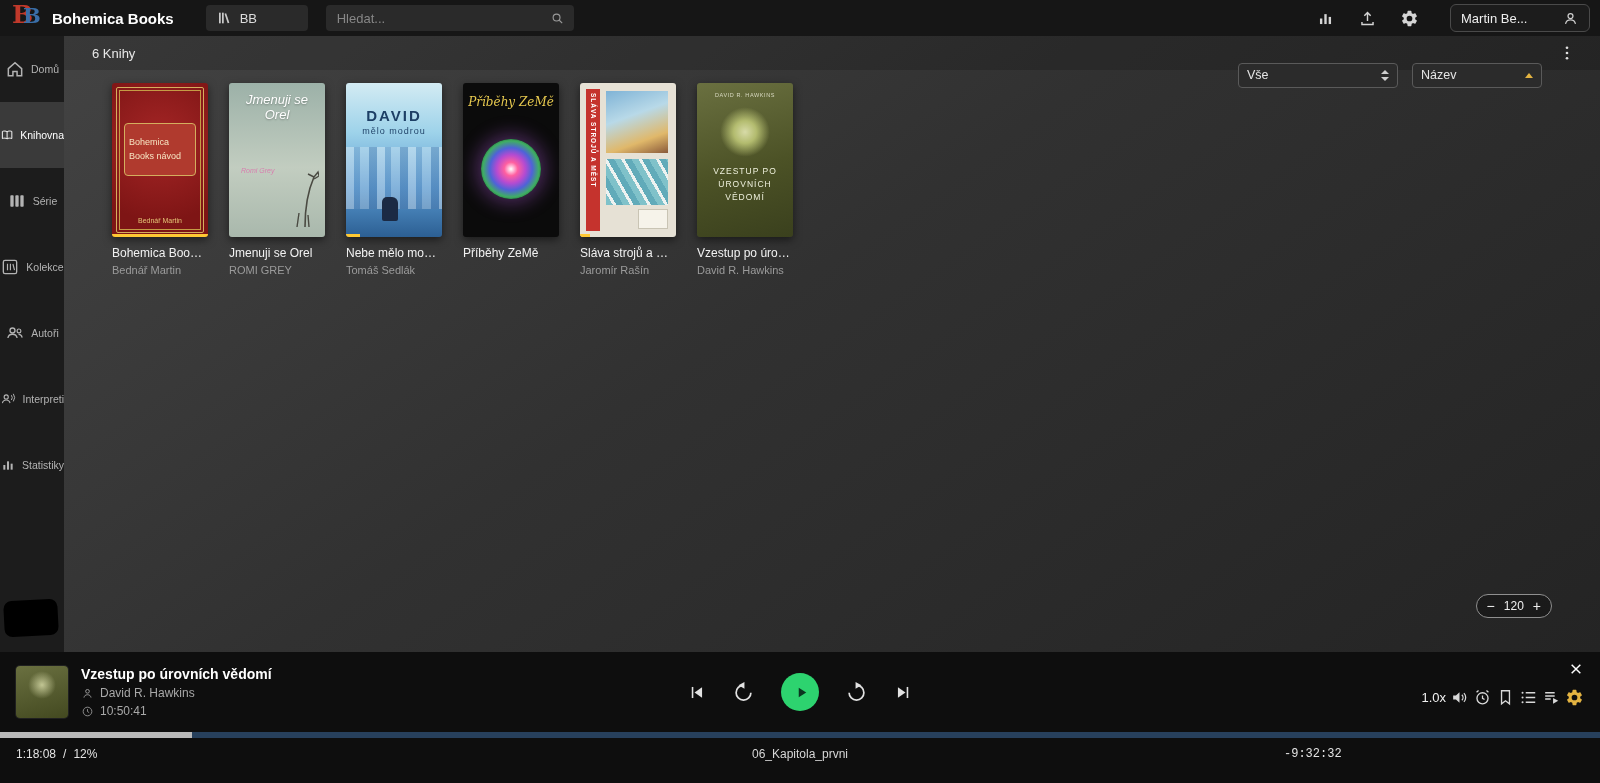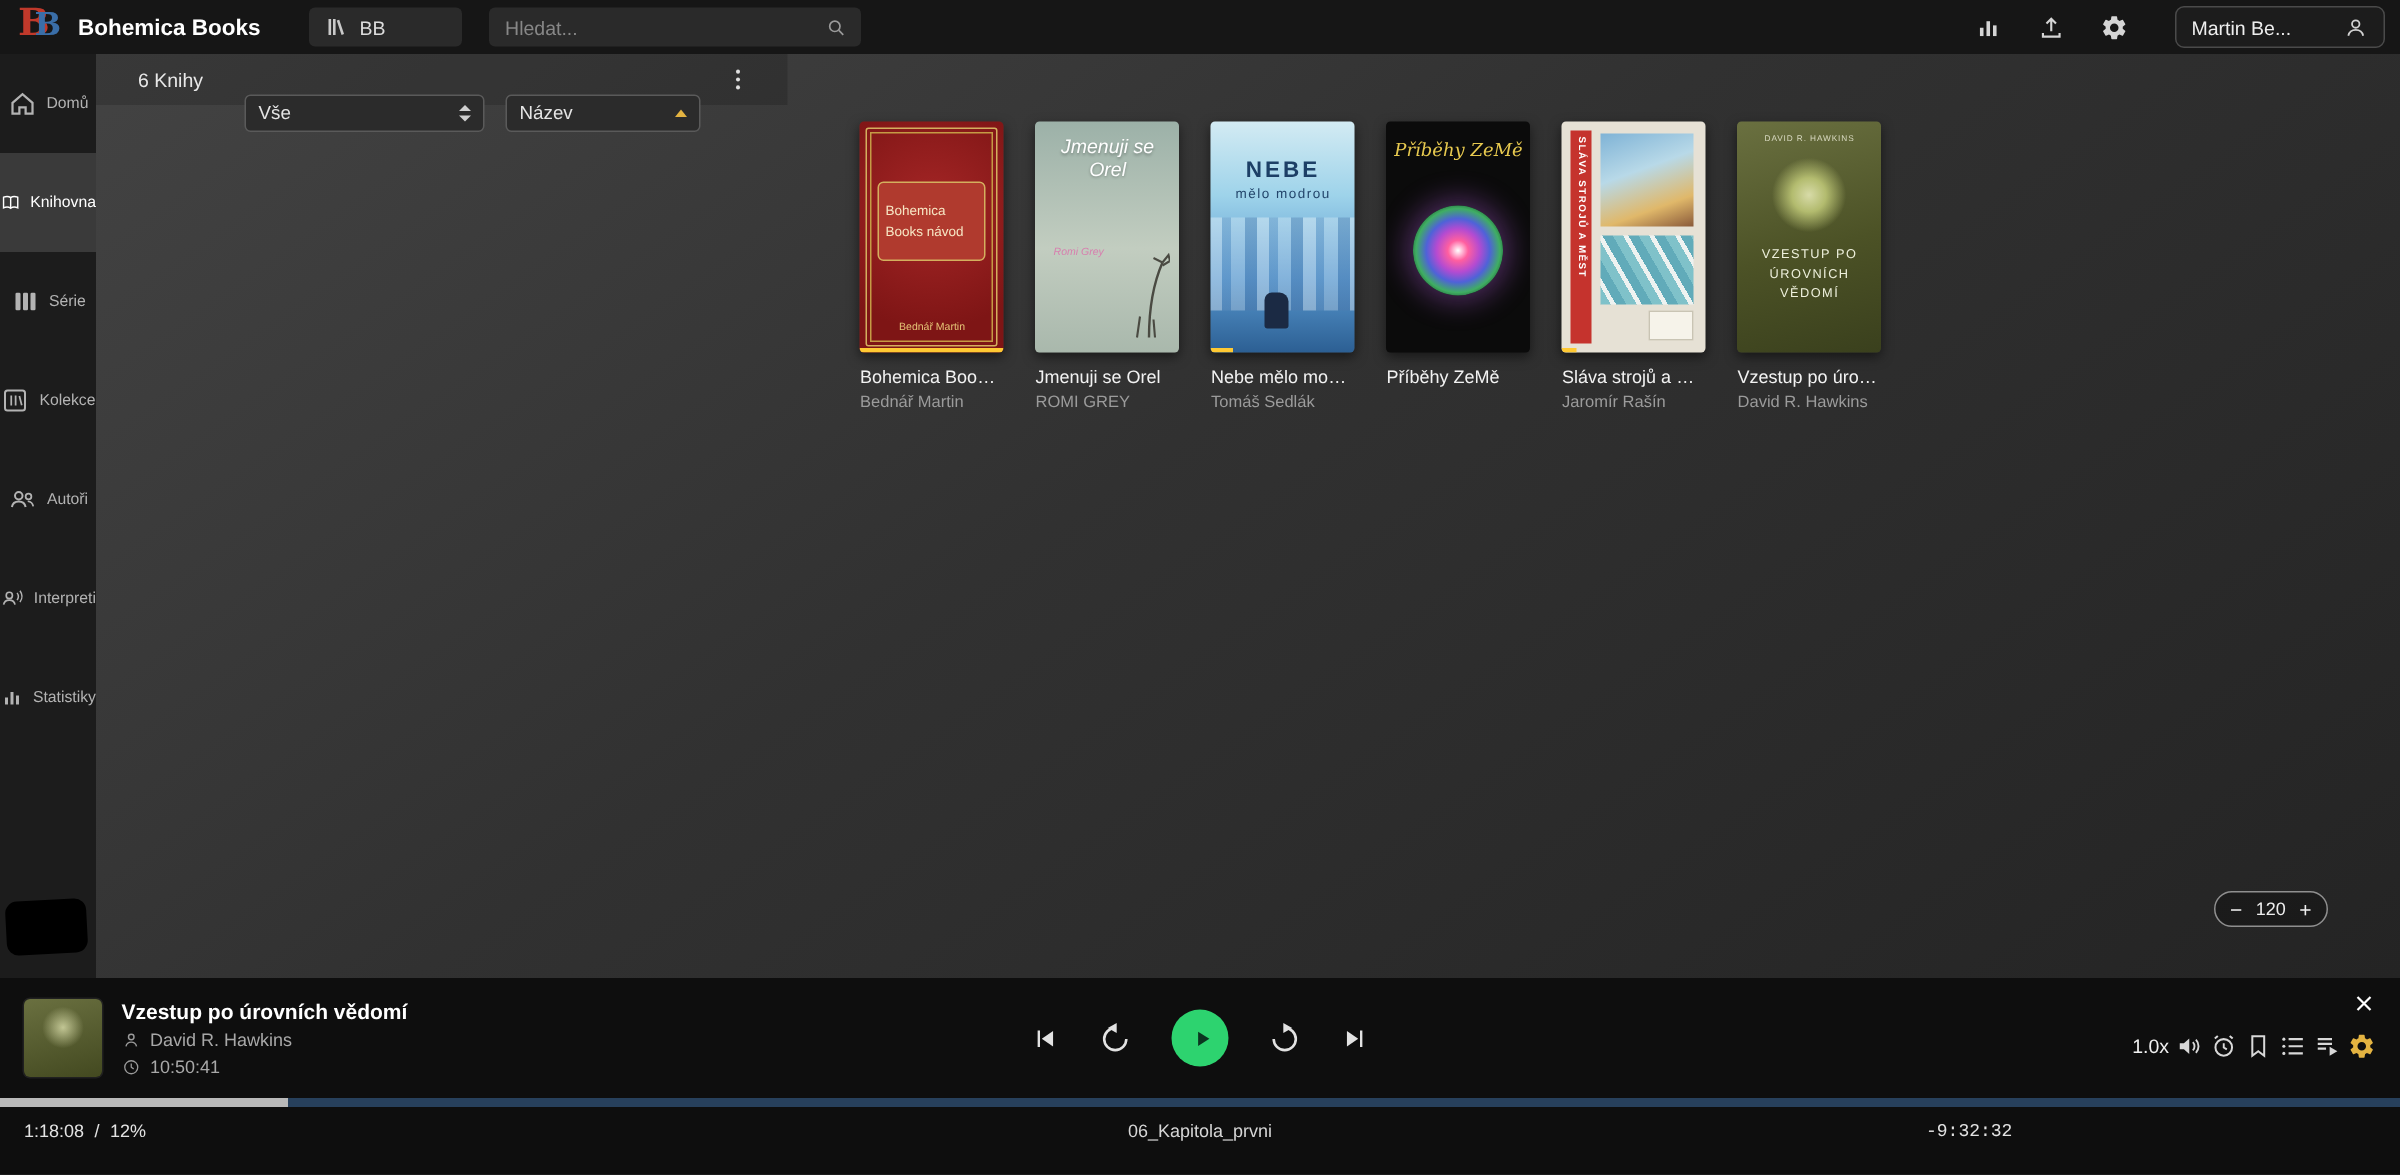--- a/index.html
+++ b/index.html
@@ -38,21 +38,21 @@
   
   .mid { display:flex; height:616px; }
   .sidebar { width:64px; background:#1c1c1c; display:flex; flex-direction:column; position:relative; flex:none; }
   .side-item { height:66px; display:flex; flex-direction:row; align-items:center; justify-content:center;
     gap:6px; color:#b3b3b3; font-size:10.5px; cursor:pointer; text-align:center; }
   .side-item svg { width:20px; height:20px; }
   .side-item.active { background:#3a3a3a; color:#fff; }
   .redacted { position:absolute; left:4px; bottom:16px; width:54px; height:36px; background:#000;
     border-radius:8px; transform:rotate(-3deg); }
 
-  .main { flex:1; position:relative; display:flex; flex-direction:row;
+  .main { flex:1; position:relative; display:flex; flex-direction:column;
     background:linear-gradient(145deg,#434343 0%,#313131 45%,#242424 100%); }
   .m-toolbar { height:34px; display:flex; align-items:center; padding:0 22px 0 28px; gap:14px;
     background:rgba(0,0,0,0.16); }
   .count { font-size:13px; color:#e8e8e8; }
   .m-spacer { flex:1; }
   .select { height:25px; background:#2b2b2b; border:1px solid #5a5a5a; border-radius:4px;
     display:flex; align-items:center; padding:0 8px; font-size:12.5px; color:#e5e5e5; gap:8px; cursor:pointer;margin-top:44px; }
   .select .lbl { flex:1; white-space:nowrap; overflow:hidden; }
   .select.filter { width:160px; }
   .select.sort { width:130px; }
@@ -60,21 +60,21 @@
   .tri-ud i { display:block; width:0; height:0; border-left:4px solid transparent; border-right:4px solid transparent; }
   .tri-ud .up { border-bottom:4px solid #cfcfcf; }
   .tri-ud .dn { border-top:4px solid #cfcfcf; }
   .tri-up { width:0; height:0; border-left:4.5px solid transparent; border-right:4.5px solid transparent;
     border-bottom:5.5px solid #e3b341; }
   .kebab { background:none; border:none; color:#e0e0e0; cursor:pointer; padding:0 2px; }
   .kebab svg { width:18px; height:18px; }
 
   
   .grid { display:flex; gap:21px; padding:13px 24px 0 48px; align-items:flex-start; }
-  .card { width:96px; cursor:pointer;margin-top:32px; }
+  .card { width:96px; cursor:pointer; }
   .cover { width:96px; height:154px; border-radius:3px; position:relative; overflow:hidden;
     box-shadow:0 3px 8px rgba(0,0,0,.5); }
   .cover-progress { position:absolute; left:0; bottom:0; height:3px; background:#ffc933; z-index:5; }
   .b-title { margin-top:9px; font-size:12px; color:#f2f2f2; white-space:nowrap; overflow:hidden; text-overflow:ellipsis; }
   .b-author { margin-top:4px; font-size:11px; color:#9b9b9b; white-space:nowrap; overflow:hidden; height:13px; }
 
   
   .cover-1 { background:radial-gradient(circle at 50% 38%, #a62626 0%, #7e1515 75%); }
   .c1-frame { position:absolute; inset:4px; border:1px solid #d4af5e; border-radius:2px; }
   .c1-frame::after { content:""; position:absolute; inset:2px; border:1px solid #c59b45; }
@@ -428,21 +428,21 @@
             <path d="M18 60l2-14M30 60l-1-12" stroke="#4a4a42" stroke-width="1.4" fill="none"></path>
           </svg>
           <div class="cover-progress" style="width: 0%;"></div>
         </div>
         <div class="b-title">Jmenuji se Orel</div>
         <div class="b-author">ROMI GREY</div>
       </div>
 
       <div class="card">
         <div class="cover cover-3">
-          <div class="c3-title">NEBE</div>
+          <div class="c3-title">DAVID</div>
           <div class="c3-sub">mělo modrou</div>
           <div class="c3-city"></div>
           <div class="c3-person"></div>
           <div class="cover-progress" style="width: 15%;"></div>
         </div>
         <div class="b-title">Nebe mělo modrou</div>
         <div class="b-author">Tomáš Sedlák</div>
       </div>
 
       <div class="card">

